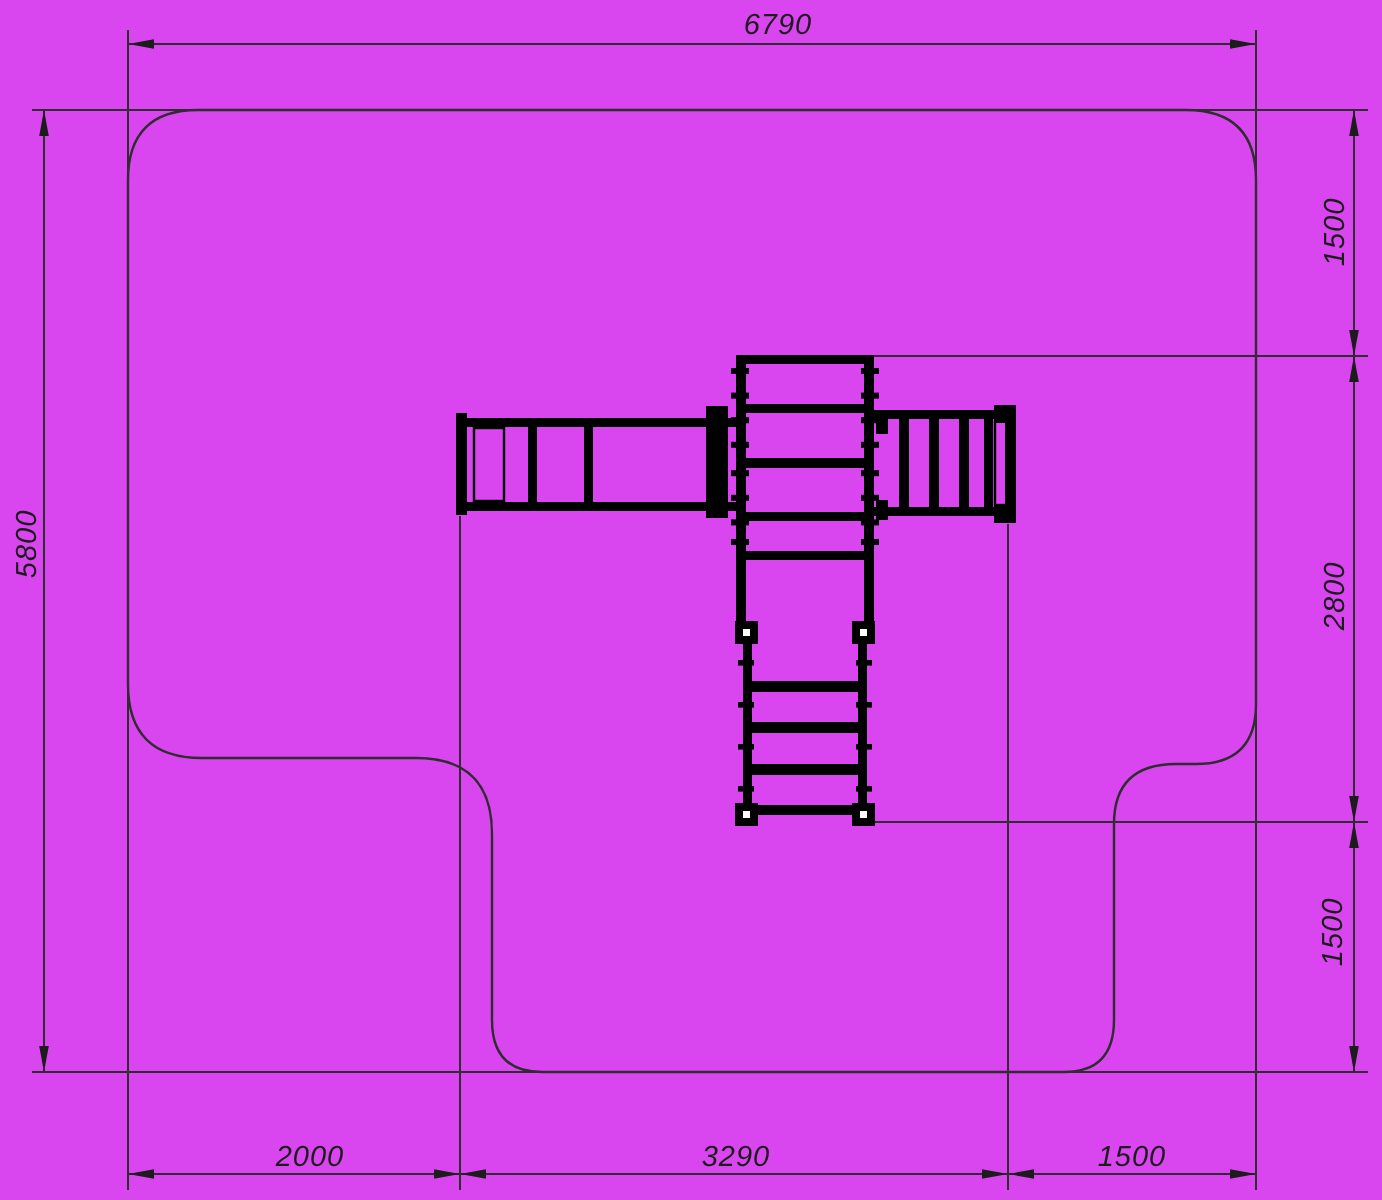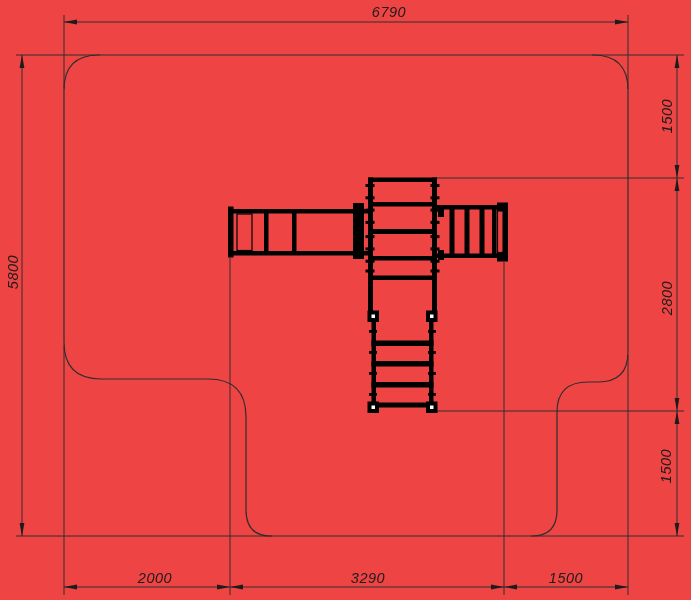--- a/index.html
+++ b/index.html
@@ -4,21 +4,21 @@
 <style>
   html, body {
     margin: 0;
     padding: 0;
     background: #ffffff;
   }
   .canvas {
     position: relative;
     width: 691px;
     height: 600px;
-    background: #ef4444;
+    background: #d946ef;
     overflow: hidden;
     font-family: "Liberation Sans", sans-serif;
   }
   svg text {
     font-family: "Liberation Sans", "DejaVu Sans", sans-serif;
     font-style: italic;
     font-size: 14.5px;
     fill: #1c1c1c;
     letter-spacing: 0.5px;
   }

